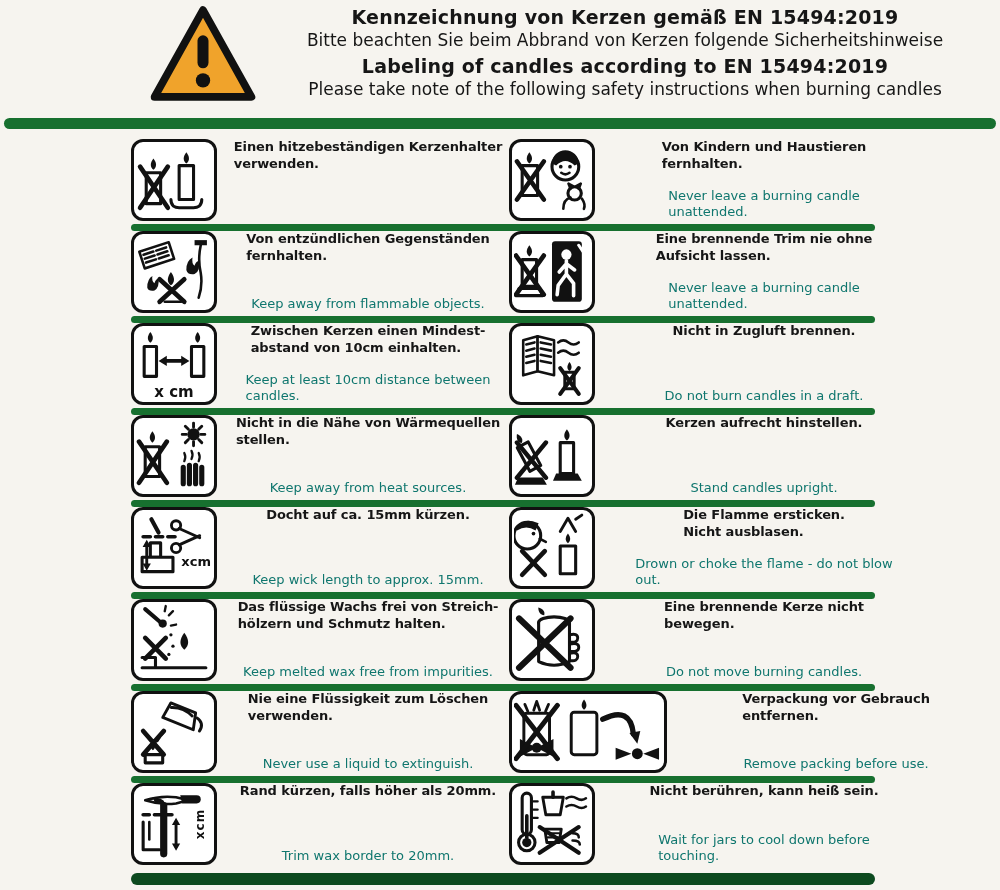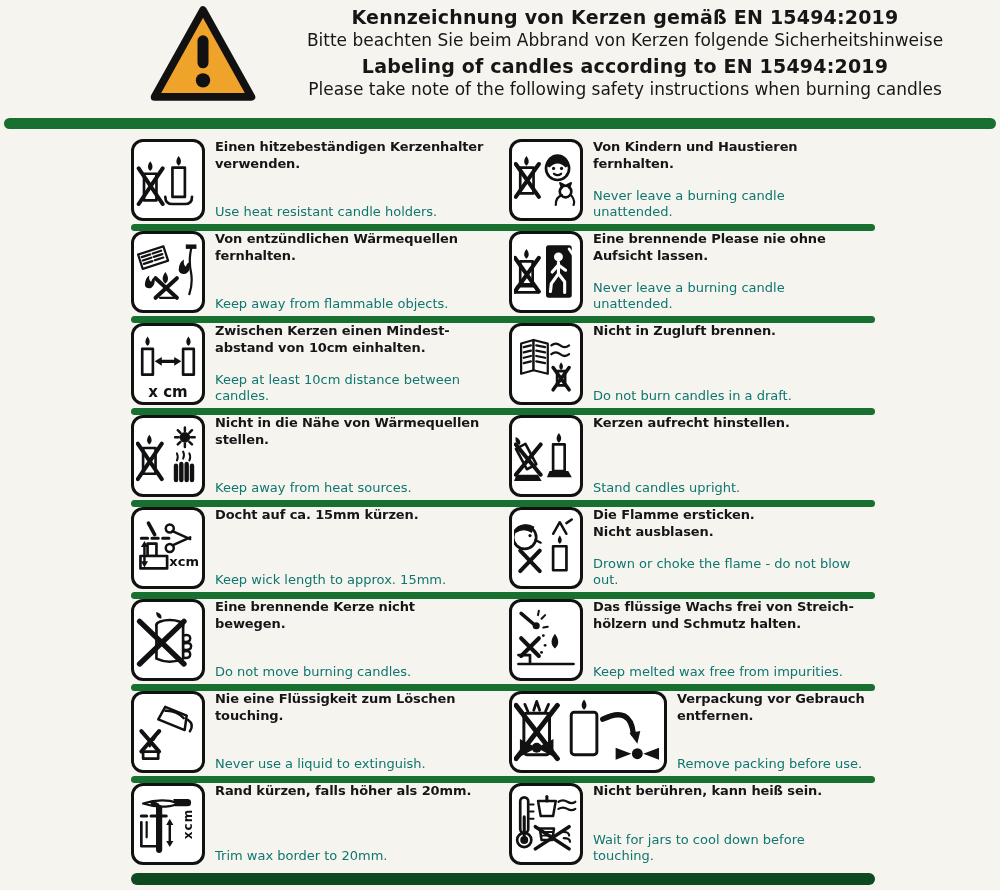--- a/index.html
+++ b/index.html
@@ -21,30 +21,30 @@
 
   .top-divider{position:absolute;top:118px;left:4px;width:992px;height:11px;border-radius:6px;background:var(--divider);}
 
   
   .rows{position:absolute;top:139px;left:0;width:1000px;}
   .row{display:grid;grid-template-columns:378px auto;padding-left:131px;height:85px;}
   .row-divider{height:7px;width:744px;margin-left:131px;border-radius:4px;background:var(--divider);}
   .bottom-bar{width:744px;margin-left:131px;margin-top:5px;height:12px;border-radius:6px;background:var(--bottom_bar);}
 
   .cell{display:flex;gap:10px;align-items:flex-start;}
-  .pict{position:relative;width:74px;height:82px;border:3.5px solid #111;border-radius:12px;background:#fff;flex:0 0 auto;}
+  .pict{position:relative;width:86px;height:82px;border:3.5px solid #111;border-radius:12px;background:#fff;flex:0 0 auto;}
   .pict.wide{width:158px;}
   .icon-svg{position:absolute;inset:2px;display:block;}
   .icon-svg svg{width:100%;height:100%;display:block;}
   .pict-label{position:absolute;font-weight:bold;color:#111;}
   .label-bottom{bottom:1px;left:0;right:0;text-align:center;font-size:15px;}
   .label-wick{right:3px;bottom:17px;font-size:13px;}
   .label-side{right:-1px;top:50%;transform:translateY(-50%) rotate(-90deg);font-size:12px;letter-spacing:1px;}
 
-  .txt{display:flex;flex-direction:column;justify-content:space-between;min-height:82px;flex:1;}
+  .txt{display:flex;flex-direction:column;justify-content:space-between;min-height:82px;flex:1;align-items:center;}
   .de{font-weight:bold;font-size:13px;line-height:1.3;letter-spacing:-.1px;white-space:pre-line;}
   .en{font-size:13px;line-height:1.25;color:#0f766e;white-space:pre-line;padding-bottom:1px;}
   .cell-left .txt{max-width:288px;}
   .cell-right .txt{max-width:318px;}
 </style>
 </head>
 <body>
 
 <div class="page">
 
@@ -80,21 +80,20 @@
                   <path d="M48 8c3.4 4.4 3.4 8.4 0 11c-3.4 -2.6 -3.4 -6.6 0 -11z" fill="#111" stroke="none"></path>
                   <rect x="41" y="21" width="14" height="33" fill="#fff"></rect>
                   <path d="M33 54c0 6 4 8 8 8h14c4 0 8-2 8-8"></path>
                 </g>
               </svg>
             </span>
           </div>
         <div class="txt">
             <div class="de">Einen hitzebeständigen Kerzenhalter
 verwenden.</div>
-            <div class="en">Use heat resistant candle holders.</div>
           </div>
       </div>
       <div class="cell cell-right">
         <div class="pict">
             <span class="icon-svg">
               <svg viewBox="0 0 72 70">
                 <g stroke="#111" fill="none" stroke-width="3" stroke-linecap="round" stroke-linejoin="round">
                   <path d="M14 8c3.4 4.4 3.4 8.4 0 11c-3.4 -2.6 -3.4 -6.6 0 -11z" fill="#111" stroke="none"></path>
                   <rect x="7" y="21" width="15" height="29" fill="#fff"></rect>
                   <path d="M2 17 L28 54 M28 17 L2 54" stroke-width="4.5"></path>
@@ -135,21 +134,21 @@
                   <path d="M56 4h12v5h-12z" fill="#111" stroke="none"></path>
                   <path d="M62 9q-3 14 0 27 2 12-2 24" stroke-width="2.5"></path>
                   <path d="M33 35c4 5.5 4 10 0 13-4-3-4-7.5 0-13z" fill="#111" stroke="none"></path>
                   <path d="M22 42 L46 64 M46 42 L22 64" stroke-width="4.5"></path>
                   <path d="M27 64h16" stroke-width="2.5"></path>
                 </g>
               </svg>
             </span>
           </div>
         <div class="txt">
-            <div class="de">Von entzündlichen Wärmequellen
+            <div class="de">Von entzündlichen Gegenständen
 fernhalten.</div>
             <div class="en">Keep away from flammable objects.</div>
           </div>
       </div>
       <div class="cell cell-right">
         <div class="pict">
             <span class="icon-svg">
               <svg viewBox="0 0 72 70">
                 <g stroke="#111" fill="none" stroke-width="3" stroke-linecap="round" stroke-linejoin="round">
                   <path d="M14 9c3.4 4.4 3.4 8.4 0 11c-3.4 -2.6 -3.4 -6.6 0 -11z" fill="#111" stroke="none"></path>
@@ -160,21 +159,21 @@
                   <circle cx="50" cy="18" r="5" fill="#fff" stroke="none"></circle>
                   <g stroke="#fff" stroke-width="3.5">
                     <path d="M50 24v13 M50 27l-7 8 M50 27l8 6 M50 37l-8 11-1 9 M50 37l7 9v12"></path>
                   </g>
                   <path d="M62 9l6 9v38" stroke="#fff" stroke-width="3"></path>
                 </g>
               </svg>
             </span>
           </div>
         <div class="txt">
-            <div class="de">Eine brennende Please nie ohne
+            <div class="de">Eine brennende Trim nie ohne
 Aufsicht lassen.</div>
             <div class="en">Never leave a burning candle
 unattended.</div>
           </div>
       </div>
     </div>
     <div class="row-divider"></div>
 
     <div class="row">
       <div class="cell cell-left">
@@ -322,42 +321,20 @@
             <div class="de">Die Flamme ersticken.
 Nicht ausblasen.</div>
             <div class="en">Drown or choke the flame - do not blow
 out.</div>
           </div>
       </div>
     </div>
     <div class="row-divider"></div>
 
     <div class="row">
-      <div class="cell cell-right">
-        <div class="pict">
-            <span class="icon-svg">
-              <svg viewBox="0 0 72 70">
-                <g stroke="#111" fill="none" stroke-width="3" stroke-linecap="round" stroke-linejoin="round">
-                  <g transform="rotate(-38 27 9)">
-                    <path d="M27 2c2.8899999999999997 3.74 2.8899999999999997 7.14 0 9.35c-2.8899999999999997 -2.21 -2.8899999999999997 -5.609999999999999 0 -9.35z" fill="#111" stroke="none"></path>
-                  </g>
-                  <ellipse cx="38" cy="18" rx="15" ry="5.5" fill="#fff"></ellipse>
-                  <path d="M23 18v38q15 7 30 0V18" fill="#fff"></path>
-                  <path d="M53 30q8-2 8 3t-7 4 M53 39q9-2 9 3t-8 4 M53 48q8-2 8 3t-7 4" stroke-width="2.8"></path>
-                  <path d="M4 14 L54 62 M54 14 L4 62" stroke-width="6"></path>
-                </g>
-              </svg>
-            </span>
-          </div>
-        <div class="txt">
-            <div class="de">Eine brennende Kerze nicht
-bewegen.</div>
-            <div class="en">Do not move burning candles.</div>
-          </div>
-      </div>
       <div class="cell cell-left">
         <div class="pict">
             <span class="icon-svg">
               <svg viewBox="0 0 72 70">
                 <g stroke="#111" fill="none" stroke-width="3" stroke-linecap="round" stroke-linejoin="round">
                   <path d="M8 5l14 12" stroke-width="4"></path>
                   <circle cx="25" cy="19" r="4" fill="#111" stroke="none"></circle>
                   <path d="M31 11l4-4 M33 21l5-1 M27 7l1-5" stroke-width="2.3"></path>
                   <path d="M8 33 L28 53 M28 33 L8 53" stroke-width="4.5"></path>
                   <circle cx="33" cy="30" r="1.6" fill="#111" stroke="none"></circle>
@@ -368,20 +345,42 @@
                 </g>
               </svg>
             </span>
           </div>
         <div class="txt">
             <div class="de">Das flüssige Wachs frei von Streich-
 hölzern und Schmutz halten.</div>
             <div class="en">Keep melted wax free from impurities.</div>
           </div>
       </div>
+      <div class="cell cell-right">
+        <div class="pict">
+            <span class="icon-svg">
+              <svg viewBox="0 0 72 70">
+                <g stroke="#111" fill="none" stroke-width="3" stroke-linecap="round" stroke-linejoin="round">
+                  <g transform="rotate(-38 27 9)">
+                    <path d="M27 2c2.8899999999999997 3.74 2.8899999999999997 7.14 0 9.35c-2.8899999999999997 -2.21 -2.8899999999999997 -5.609999999999999 0 -9.35z" fill="#111" stroke="none"></path>
+                  </g>
+                  <ellipse cx="38" cy="18" rx="15" ry="5.5" fill="#fff"></ellipse>
+                  <path d="M23 18v38q15 7 30 0V18" fill="#fff"></path>
+                  <path d="M53 30q8-2 8 3t-7 4 M53 39q9-2 9 3t-8 4 M53 48q8-2 8 3t-7 4" stroke-width="2.8"></path>
+                  <path d="M4 14 L54 62 M54 14 L4 62" stroke-width="6"></path>
+                </g>
+              </svg>
+            </span>
+          </div>
+        <div class="txt">
+            <div class="de">Eine brennende Kerze nicht
+bewegen.</div>
+            <div class="en">Do not move burning candles.</div>
+          </div>
+      </div>
     </div>
     <div class="row-divider"></div>
 
     <div class="row">
       <div class="cell cell-left">
         <div class="pict">
             <span class="icon-svg">
               <svg viewBox="0 0 72 70">
                 <g stroke="#111" fill="none" stroke-width="3" stroke-linecap="round" stroke-linejoin="round">
                   <g transform="rotate(22 44 22)" stroke-width="2.8">
@@ -392,21 +391,21 @@
                   <path d="M27 34q-6 6-9 13" stroke-dasharray="4 4" stroke-width="2.8"></path>
                   <path d="M6 34 L26 57 M26 34 L6 57" stroke-width="4.5"></path>
                   <path d="M15.5 44c2.72 3.5200000000000005 2.72 6.720000000000001 0 8.8c-2.72 -2.08 -2.72 -5.28 0 -8.8z" fill="#111" stroke="none"></path>
                   <rect x="8" y="57" width="17" height="8" fill="#fff"></rect>
                 </g>
               </svg>
             </span>
           </div>
         <div class="txt">
             <div class="de">Nie eine Flüssigkeit zum Löschen
-touching.</div>
+verwenden.</div>
             <div class="en">Never use a liquid to extinguish.</div>
           </div>
       </div>
       <div class="cell cell-right">
         <div class="pict wide">
             <span class="icon-svg">
               <svg viewBox="0 0 150 70">
                 <g stroke="#111" fill="none" stroke-width="3" stroke-linecap="round" stroke-linejoin="round">
                   <path d="M20 13l3-9 3 9 M14 14l-3-7 M32 14l3-7" stroke-width="2.8"></path>
                   <rect x="10" y="16" width="26" height="42" rx="3" fill="#fff"></rect>

